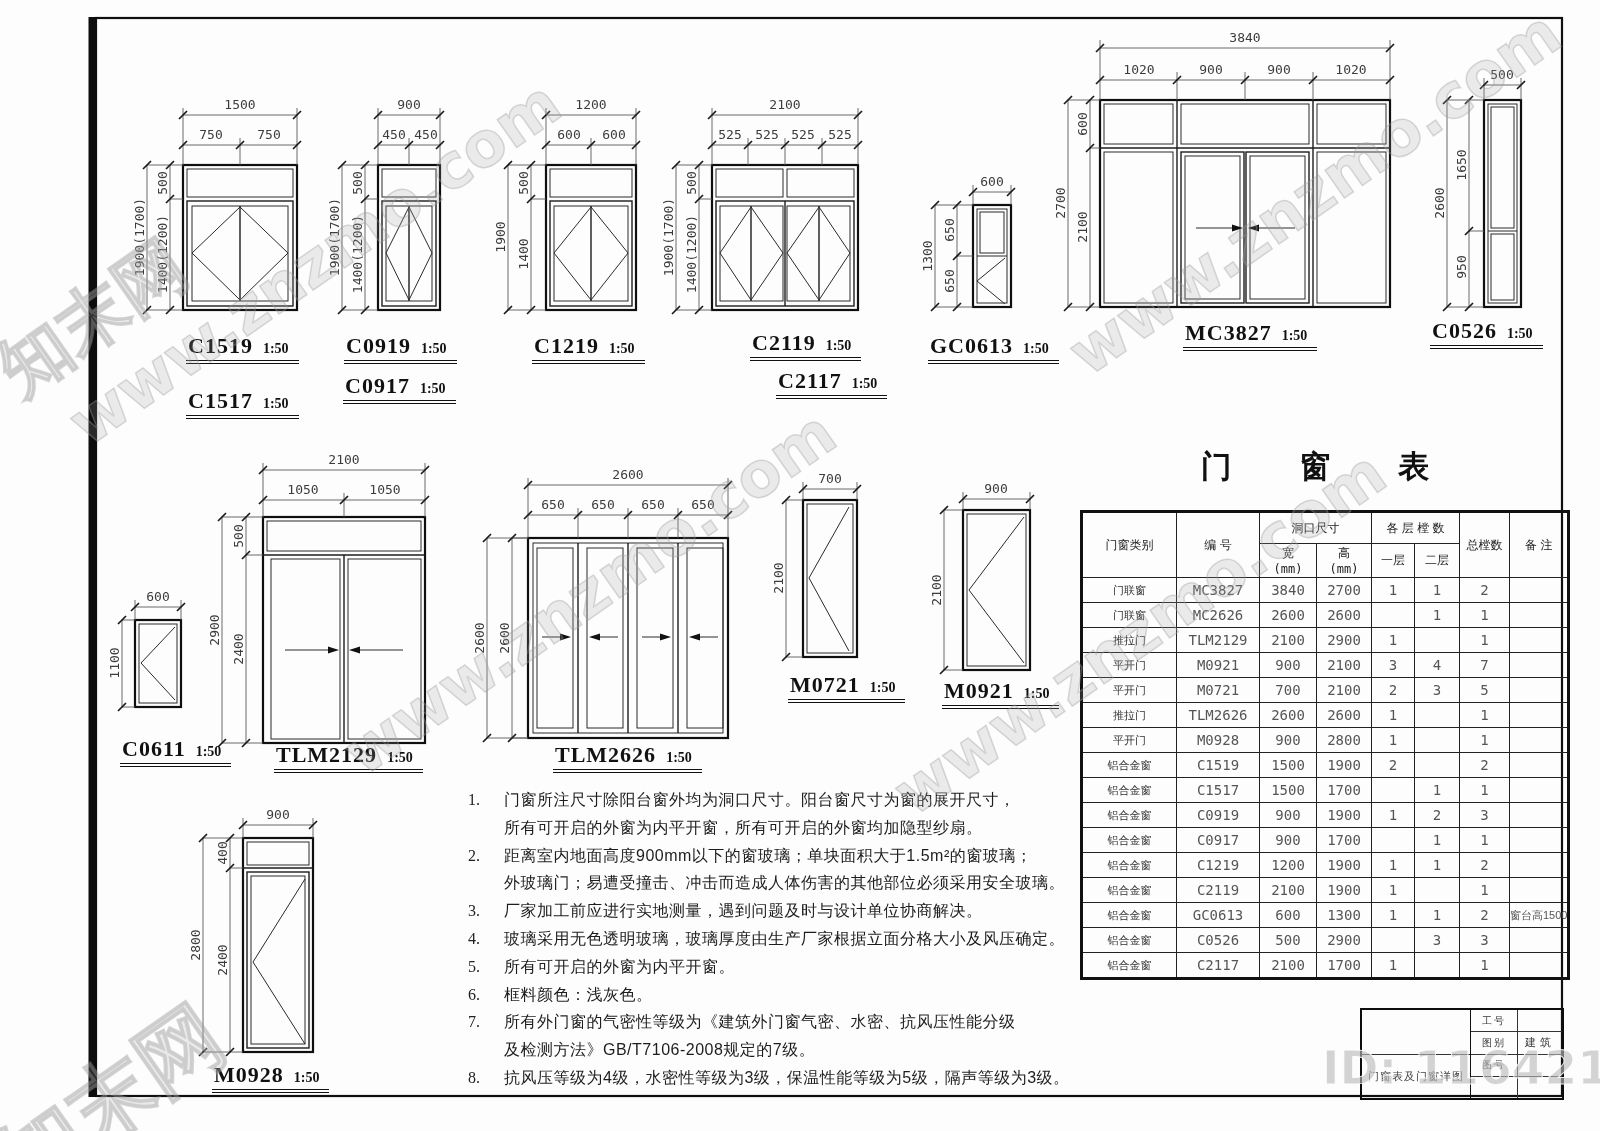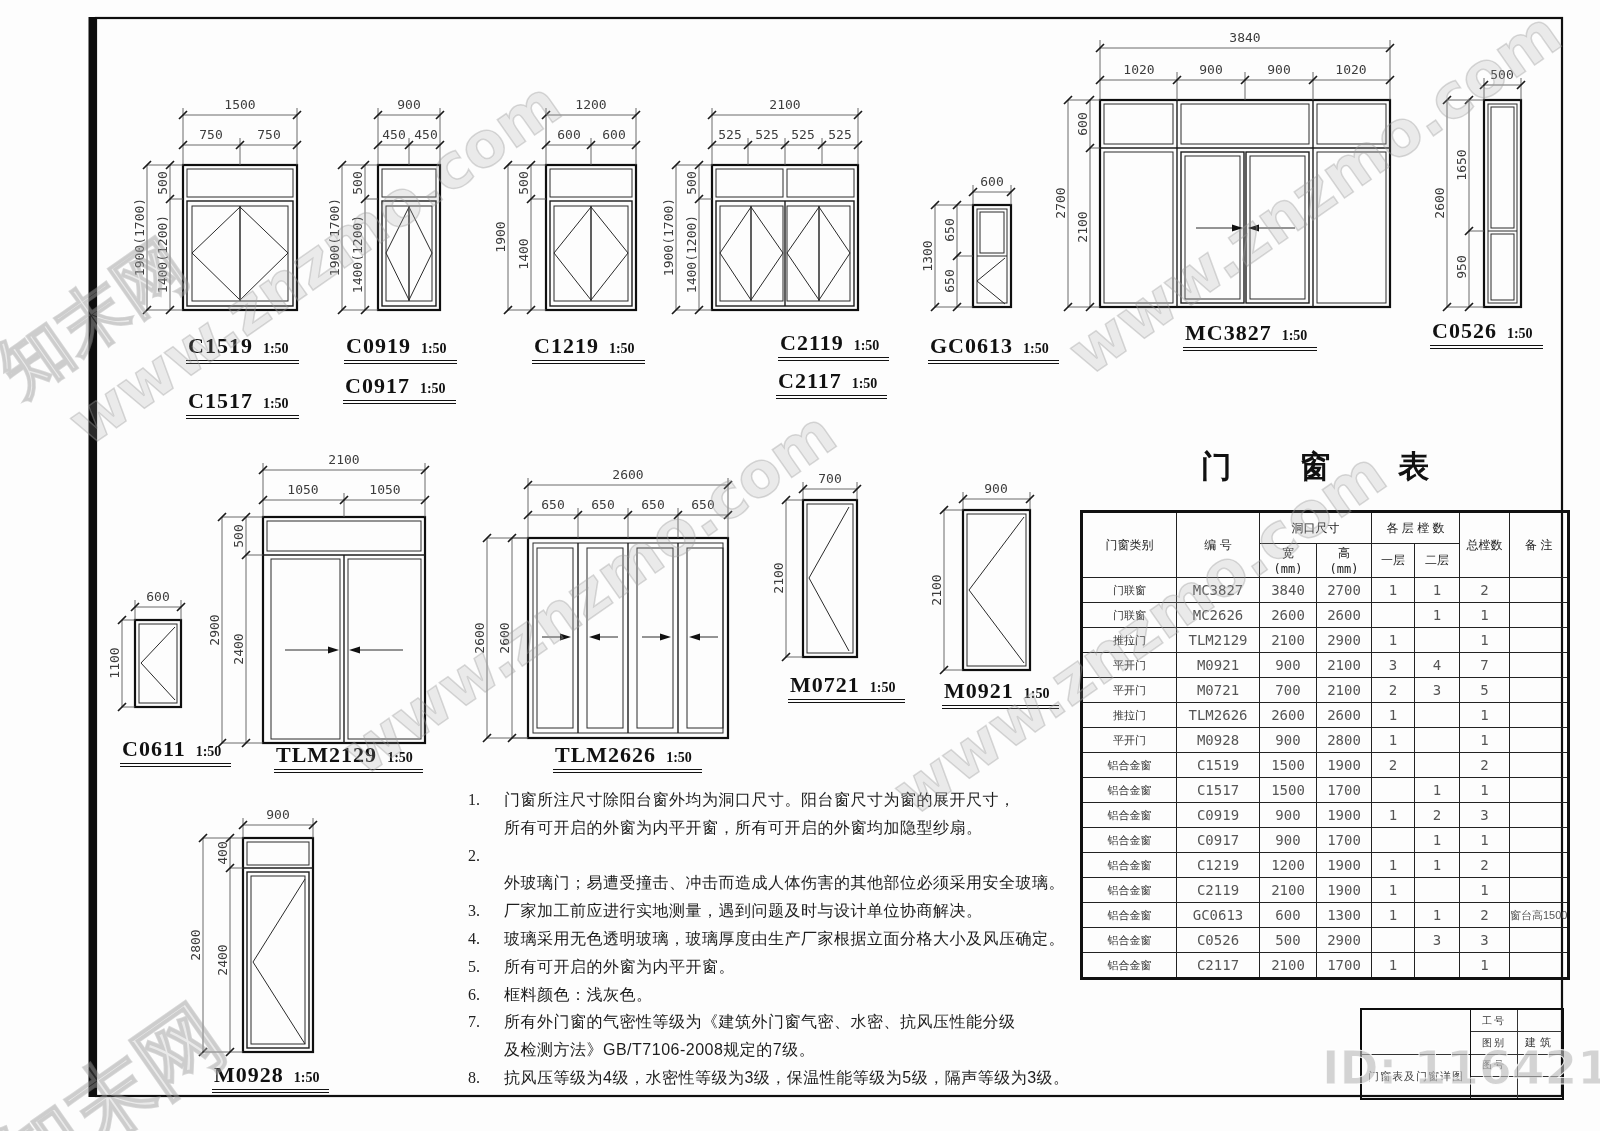--- a/index.html
+++ b/index.html
@@ -313,21 +313,21 @@
   <span class="dh" style="left:278px;top:807px">900</span>
   <span class="dv" style="left:222px;top:853px">400</span>
   <span class="dv" style="left:222px;top:960px">2400</span>
   <span class="dv" style="left:195px;top:945px">2800</span>
 
   <div class="dlabel" style="left:186px;top:333px"><span class="code">C1519</span><span class="scale">1:50</span></div>
   <div class="dlabel" style="left:186px;top:388px"><span class="code">C1517</span><span class="scale">1:50</span></div>
   <div class="dlabel" style="left:344px;top:333px"><span class="code">C0919</span><span class="scale">1:50</span></div>
   <div class="dlabel" style="left:343px;top:373px"><span class="code">C0917</span><span class="scale">1:50</span></div>
   <div class="dlabel" style="left:532px;top:333px"><span class="code">C1219</span><span class="scale">1:50</span></div>
-  <div class="dlabel" style="left:778px;top:330px"><span class="code">C2119</span><span class="scale">1:50</span></div>
+  <div class="dlabel" style="left:750px;top:330px"><span class="code">C2119</span><span class="scale">1:50</span></div>
   <div class="dlabel" style="left:776px;top:368px"><span class="code">C2117</span><span class="scale">1:50</span></div>
   <div class="dlabel" style="left:928px;top:333px"><span class="code">GC0613</span><span class="scale">1:50</span></div>
   <div class="dlabel" style="left:1183px;top:320px"><span class="code">MC3827</span><span class="scale">1:50</span></div>
   <div class="dlabel" style="left:1430px;top:318px"><span class="code">C0526</span><span class="scale">1:50</span></div>
   <div class="dlabel" style="left:120px;top:736px"><span class="code">C0611</span><span class="scale">1:50</span></div>
   <div class="dlabel" style="left:274px;top:742px"><span class="code">TLM2129</span><span class="scale">1:50</span></div>
   <div class="dlabel" style="left:553px;top:742px"><span class="code">TLM2626</span><span class="scale">1:50</span></div>
   <div class="dlabel" style="left:788px;top:672px"><span class="code">M0721</span><span class="scale">1:50</span></div>
   <div class="dlabel" style="left:942px;top:678px"><span class="code">M0921</span><span class="scale">1:50</span></div>
   <div class="dlabel" style="left:212px;top:1062px"><span class="code">M0928</span><span class="scale">1:50</span></div>
@@ -553,20 +553,21 @@
         <span class="note-text">门窗所注尺寸除阳台窗外均为洞口尺寸。阳台窗尺寸为窗的展开尺寸，</span>
       </div>
 
       <div class="note-row">
         <span class="note-num"></span>
         <span class="note-text">所有可开启的外窗为内平开窗，所有可开启的外窗均加隐型纱扇。</span>
       </div>
 
       <div class="note-row">
         <span class="note-num">2.</span>
+        <span class="note-text">距离室内地面高度900mm以下的窗玻璃；单块面积大于1.5m²的窗玻璃；</span>
       </div>
 
       <div class="note-row">
         <span class="note-num"></span>
         <span class="note-text">外玻璃门；易遭受撞击、冲击而造成人体伤害的其他部位必须采用安全玻璃。</span>
       </div>
 
       <div class="note-row">
         <span class="note-num">3.</span>
         <span class="note-text">厂家加工前应进行实地测量，遇到问题及时与设计单位协商解决。</span>

